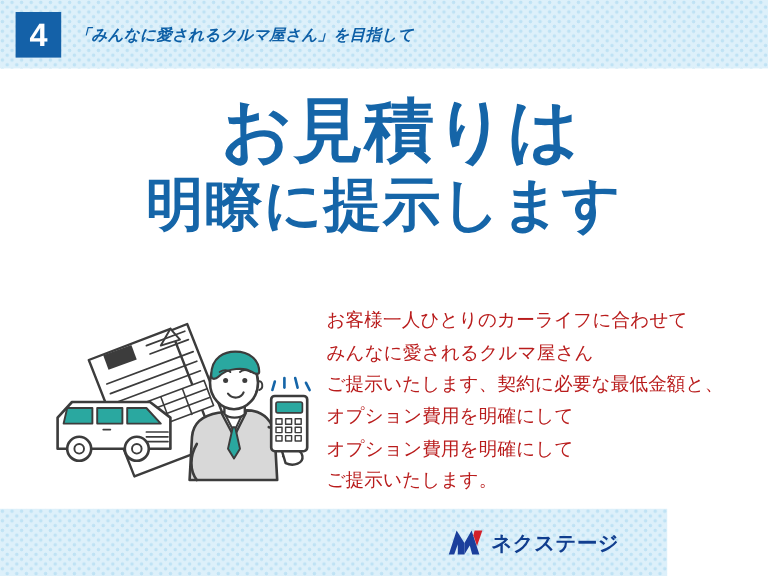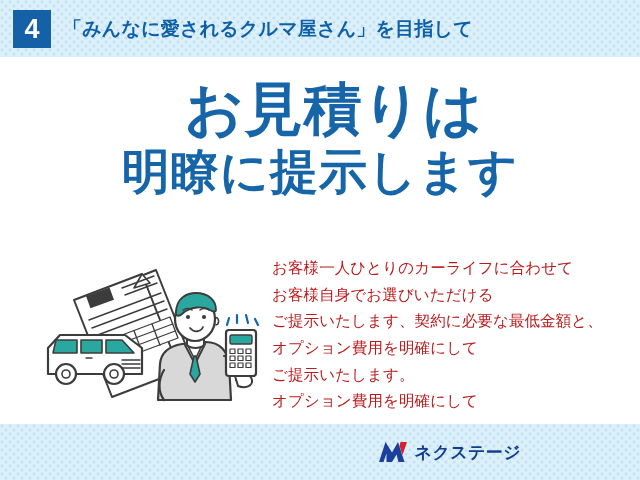--- a/index.html
+++ b/index.html
@@ -55,24 +55,25 @@
     font-size: 27px;
     font-weight: bold;
     line-height: 38px;
     text-align: center;
     letter-spacing: 0;
   }
   .header-title {
     flex: 1 1 auto;
     margin-left: 12px;
     color: #0d5fa6;
-    font-size: 19px;
+    font-size: 13px;
     font-weight: bold;
     letter-spacing: 0.2px;
     white-space: nowrap;
+    font-style: italic;
   }
 
   
   .headline {
     position: absolute;
     left: 0;
     top: 78px;
     width: 640px;
     text-align: center;
     color: #1565a8;
@@ -112,27 +113,27 @@
     width: 250px;
     height: 165px;
   }
   .illustration svg { display: block; width: 250px; height: 165px; }
 
   
   .footer {
     position: absolute;
     left: 0;
     top: 424px;
-    width: 640px;
+    width: 556px;
     height: 56px;
     display: flex;
     align-items: center;
     justify-content: flex-end;
     box-sizing: border-box;
-    padding-right: 119px;
+    padding-right: 40px;
   }
   .logo {
     display: flex;
     align-items: center;
     gap: 7px;
   }
   .logo-mark { width: 30px; height: 22px; display: block; }
   .logo-text {
     color: #103d8e;
     font-size: 17px;
@@ -262,25 +263,25 @@
           </g>
 
           <path d="M134 118 C128 128 128 140 134 148" fill="#d8d8d8" stroke-width="2.2"></path>
         </g>
       </g>
     </svg>
   </div>
 
   <div class="body-copy">
     <span class="ln">お客様一人ひとりのカーライフに合わせて</span>
-    <span class="ln">お客様自身でお選びいただける</span>
+    <span class="ln">みんなに愛されるクルマ屋さん</span>
     <span class="ln">ご提示いたします、契約に必要な最低金額と、</span>
     <span class="ln">オプション費用を明確にして</span>
+    <span class="ln">オプション費用を明確にして</span>
     <span class="ln">ご提示いたします。</span>
-    <span class="ln">オプション費用を明確にして</span>
   </div>
 
   <div class="footer dots">
     <div class="logo">
       <svg class="logo-mark" viewBox="0 0 30 22" xmlns="http://www.w3.org/2000/svg">
         <path d="M1 21 L7.5 1 L14 11.5 L14 21 L8.5 21 L8.5 12.5 L5.5 21 Z" fill="#1b3f9c"></path>
         <path d="M14 11.5 L20 1 L26.5 21 L20.5 21 L18.5 13.5 L14 21 Z" fill="#1b3f9c"></path>
         <path d="M22.5 1 L29 1 L24.5 14 L21.5 5 Z" fill="#d3202a"></path>
       </svg>
       <span class="logo-text">ネクステージ</span>

